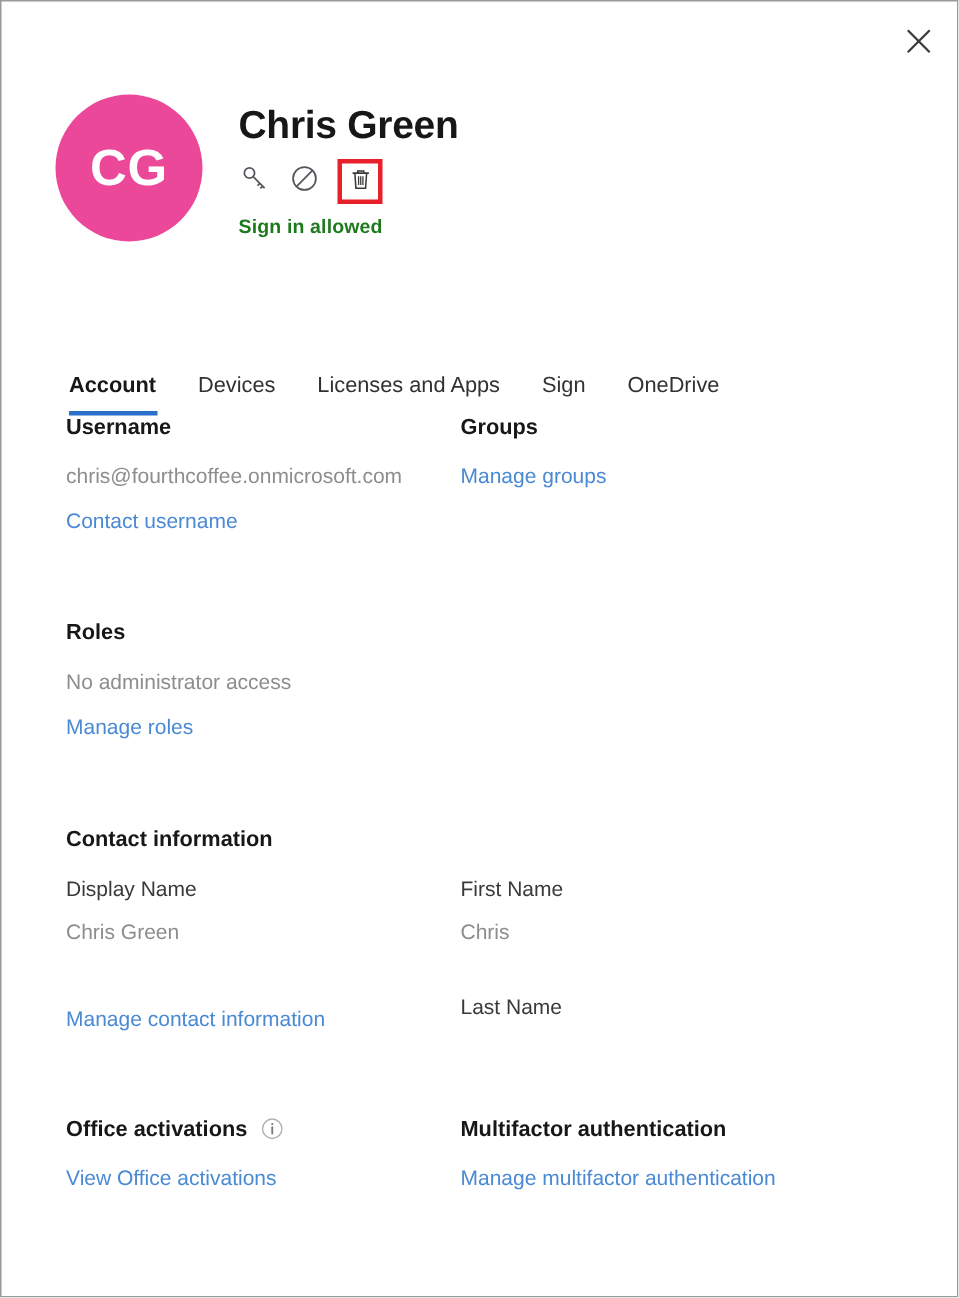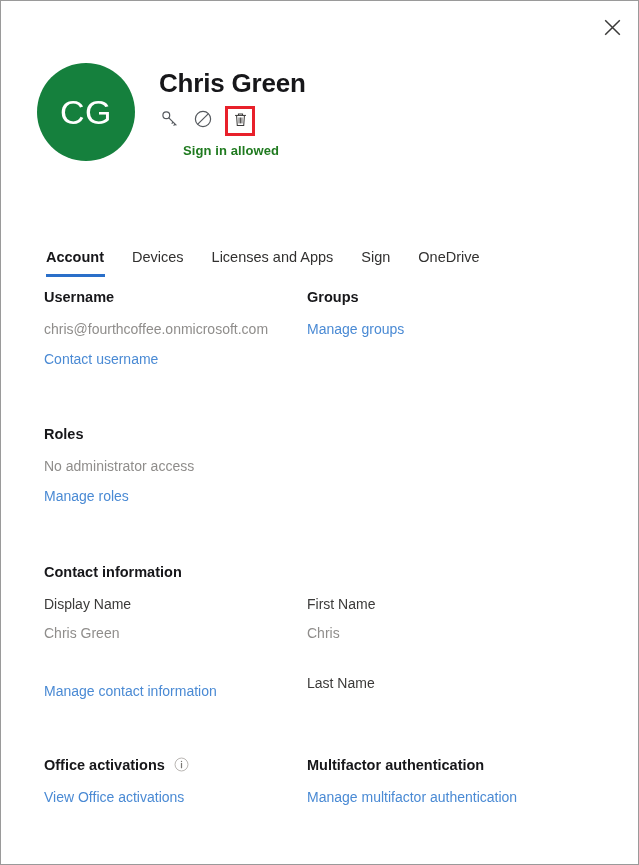--- a/index.html
+++ b/index.html
@@ -43,27 +43,27 @@
     top: 62px;
     left: 36px;
     display: flex;
     align-items: flex-start;
   }
 
   .avatar {
     width: 98px;
     height: 98px;
     border-radius: 50%;
-    background: #15803d;
+    background: #ec4899;
     color: #ffffff;
     display: flex;
     align-items: center;
     justify-content: center;
     font-size: 34px;
-    font-weight: 400;
+    font-weight: 700;
     letter-spacing: 0.5px;
     flex: 0 0 auto;
   }
 
   .header-text {
     margin-left: 24px;
     padding-top: 6px;
   }
 
   .user-name {
@@ -100,21 +100,20 @@
     border: 3px solid #e8202a;
     background: #ffffff;
   }
 
   .signin-status {
     margin-top: 7px;
     font-size: 13px;
     font-weight: bold;
     color: #1f7a1f;
     letter-spacing: 0.1px;
-    margin-left: 24px;
   }
 
   
   .tabs {
     position: absolute;
     top: 222px;
     left: 43px;
     right: 24px;
     display: flex;
     align-items: flex-end;
@@ -145,21 +144,21 @@
     left: 2px;
     right: 13px;
     bottom: 0;
     height: 3px;
     background: #2a6fc9;
   }
 
   
   .content {
     position: absolute;
-    top: 288px;
+    top: 276px;
     left: 43px;
     right: 24px;
   }
 
   .row {
     display: flex;
     align-items: flex-start;
   }
 
   .col-left  { width: 263px; flex: 0 0 263px; }

